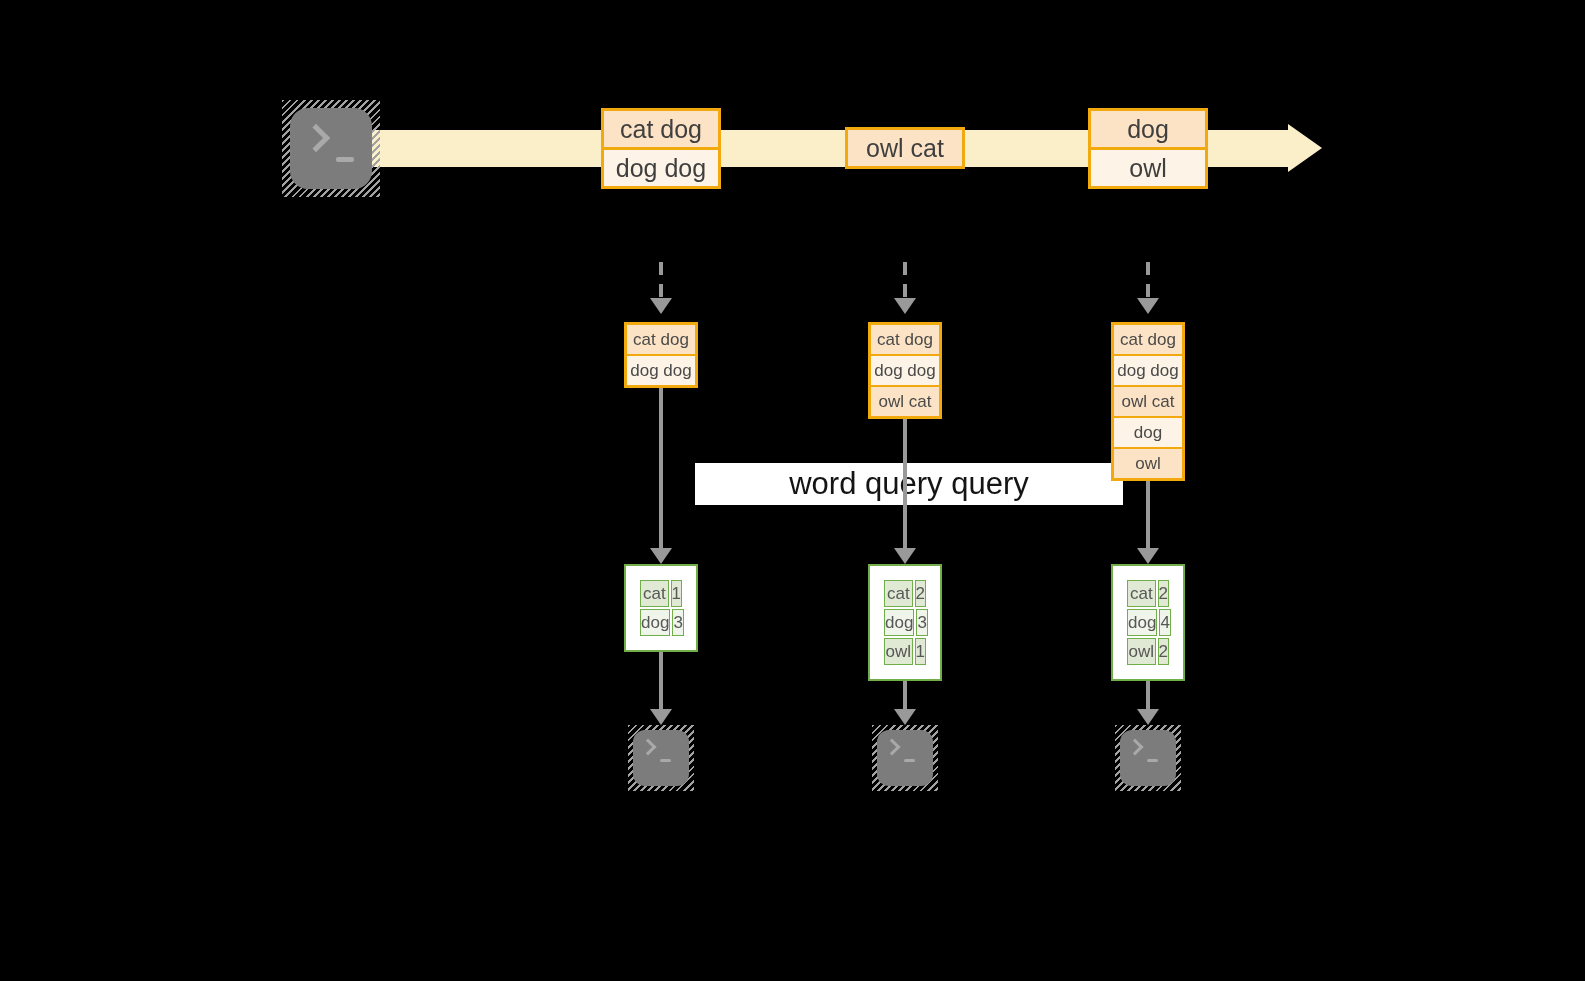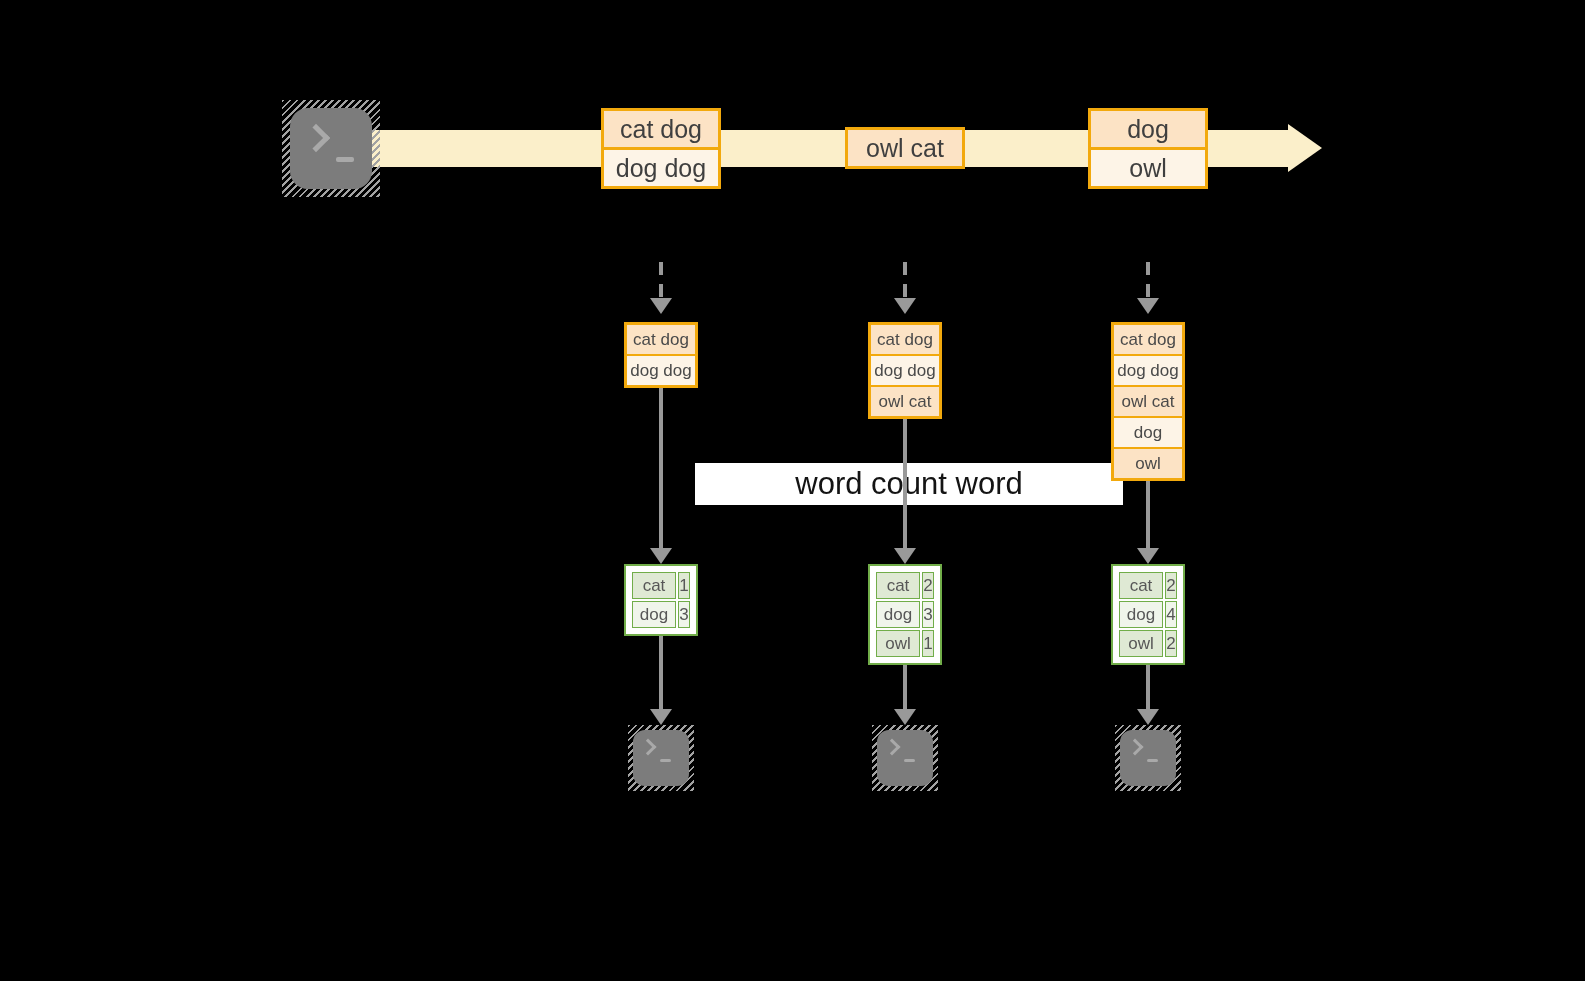--- a/index.html
+++ b/index.html
@@ -40,21 +40,21 @@
   .msg-row.cream { background:#fdf4e7; }
   
   .stack { position:absolute; width:68px; border:3px solid #f2a90d; z-index:3; }
   .stack-row { height:29px; line-height:29px; text-align:center;
           font-size:17px; color:#4a4a4a; }
   .stack-row + .stack-row { border-top:2px solid #f2a90d; }
   .stack-row.peach { background:#fce3c5; }
   .stack-row.cream { background:#fdf4e7; }
   
   .wc { position:absolute; width:74px; box-sizing:border-box;
-        background:#ffffff; border:2px solid #71ad49; padding:6px; z-index:3; }
+        background:#ffffff; border:2px solid #71ad49; padding:14px; z-index:3; }
   .wc-row { display:flex; gap:2px; }
   .wc-row + .wc-row { margin-top:2px; }
   .wc-cell { box-sizing:border-box; height:27px; line-height:25px; text-align:center;
         border:1px solid #71ad49; font-size:17px; color:#575757; }
   .wc-word { width:44px; }
   .wc-num  { flex:1; }
   .wc-row.sage  .wc-cell { background:#dfe9d4; }
   .wc-row.light .wc-cell { background:#f0f5eb; }
   
   .shaft { position:absolute; width:4px; background:#999; z-index:2; }
@@ -77,21 +77,21 @@
   <div class="band-head"></div>
 
   <div class="term big">
     <div class="term-body">
       <div class="chev"></div>
       <div class="uscore"></div>
     </div>
   </div>
 
   <div class="query-box">
-    <span>word count word</span>
+    <span>word query query</span>
   </div>
 
   <div id="columns">
       <div class="msg-box" style="left: 601px; top: 107.5px;">
         <div class="msg-row peach">cat dog</div>
         <div class="msg-row cream">dog dog</div>
       </div>
       <div class="shaft dashed" style="left: 659px; top: 262px; height: 36px;"></div>
       <div class="head" style="left: 650px; top: 298px;"></div>
       <div class="stack" style="left: 624px; top: 322px;">

